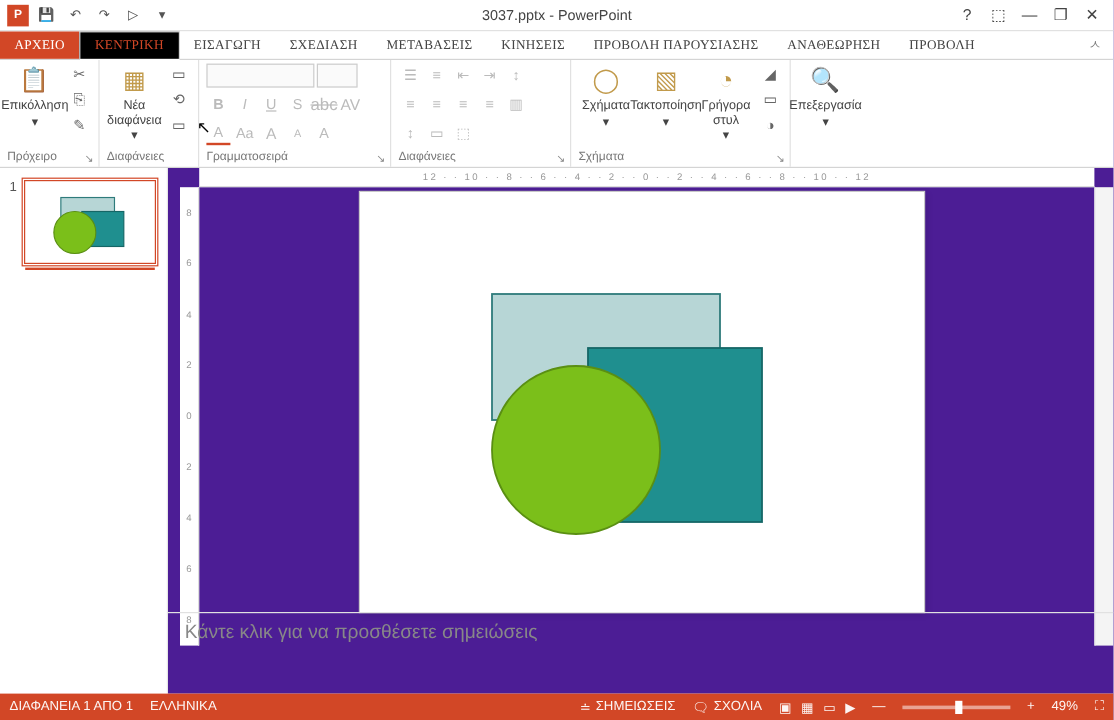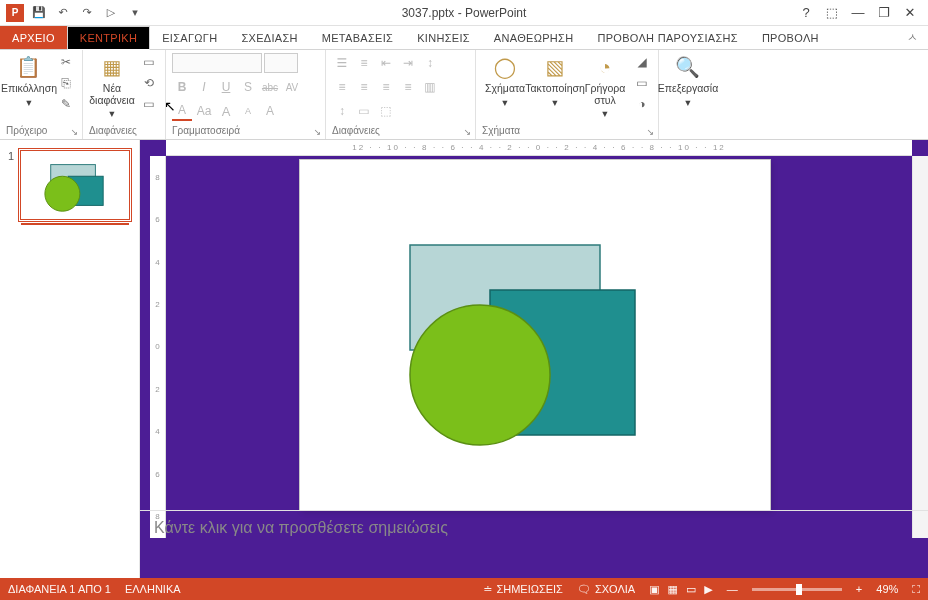--- a/index.html
+++ b/index.html
@@ -9,21 +9,21 @@
 .titlebar { height: 26px; background: #fff; display: flex; align-items: center; border-bottom: 1px solid #e1e1e1; position: relative; }
 .titlebar .app-icon { width: 18px; height: 18px; background: #d24726; margin: 0 4px 0 6px; display: flex; align-items: center; justify-content: center; color: #fff; font-weight: bold; font-size: 10px; }
 .qat { display: flex; align-items: center; gap: 2px; }
 .qat .qbtn { width: 22px; height: 22px; display: flex; align-items: center; justify-content: center; color: #555; cursor: pointer; }
 .title-text { position: absolute; left: 50%; transform: translateX(-50%); font-size: 12px; color: #444; }
 .win-controls { margin-left: auto; display: flex; gap: 6px; padding-right: 8px; }
 .win-controls span { width: 20px; text-align: center; color: #444; cursor: pointer; font-size: 13px; }
 
 
 .tabs { height: 24px; background: #fff; display: flex; align-items: stretch; border-bottom: 1px solid #d4d4d4; }
-.tab { padding: 0 12px; font-size: 11px; display: flex; align-items: center; text-transform: uppercase; cursor: pointer; color: #444; letter-spacing: .3px; }
+.tab { padding: 0 12px; font-size: 11px; display: flex; align-items: center; text-transform: uppercase; cursor: pointer; color: #444; letter-spacing: .3px; font-family: Liberation Serif, serif; }
 .tab.file { background: #d24726; color: #fff; }
 .tab.active { color: #d24726; border: 1px solid #d4d4d4; border-bottom: 1px solid #fff; margin-bottom: -1px; background: #000000; }
 .tabs .collapse { margin-left: auto; padding: 0 10px; display: flex; align-items: center; color: #777; }
 
 
 .ribbon { height: 90px; background: #fff; display: flex; border-bottom: 1px solid #d4d4d4; }
 .group { border-right: 1px solid #e1e1e1; display: flex; flex-direction: column; padding: 3px 6px 0 6px; position: relative; }
 .group-body { flex: 1; display: flex; align-items: flex-start; gap: 4px; }
 .group-label { text-align: left; font-size: 10px; color: #777; padding: 2px 0 3px 0; position: relative; }
 .group-label .launcher { position: absolute; right: -2px; bottom: 2px; font-size: 9px; color: #888; cursor: pointer; }
@@ -88,22 +88,22 @@
   </div>
 </div>
 
 <div class="tabs">
   <div class="tab file">ΑΡΧΕΙΟ</div>
   <div class="tab active">ΚΕΝΤΡΙΚΗ</div>
   <div class="tab">ΕΙΣΑΓΩΓΗ</div>
   <div class="tab">ΣΧΕΔΙΑΣΗ</div>
   <div class="tab">ΜΕΤΑΒΑΣΕΙΣ</div>
   <div class="tab">ΚΙΝΗΣΕΙΣ</div>
+  <div class="tab">ΠΡΟΒΟΛΗ ΠΑΡΟΥΣΙΑΣΗΣ</div>
   <div class="tab">ΑΝΑΘΕΩΡΗΣΗ</div>
-  <div class="tab">ΠΡΟΒΟΛΗ ΠΑΡΟΥΣΙΑΣΗΣ</div>
   <div class="tab">ΠΡΟΒΟΛΗ</div>
   <div class="collapse">ㅅ</div>
 </div>
 
 <div class="ribbon">
 
   <div class="group">
     <div class="group-body">
       <div class="bigbtn">
         <div class="ico">📋</div>
@@ -139,22 +139,22 @@
     <div class="group-body" style="flex-direction:column;gap:4px">
       <div class="row font-row1">
         <input disabled="" style="">
         <input class="size" disabled="" style="">
       </div>
       <div class="row">
         <div class="ico-sm disabled" style="font-weight:bold">B</div>
         <div class="ico-sm disabled" style="font-style:italic">I</div>
         <div class="ico-sm disabled" style="text-decoration:underline">U</div>
         <div class="ico-sm disabled">S</div>
-        <div class="ico-sm disabled" style="text-decoration:line-through;font-size:10px">abc</div>
-        <div class="ico-sm disabled" style="font-size:10px">AV</div>
+        <div class="ico-sm disabled" style="text-decoration:line-through;font-size:14px">abc</div>
+        <div class="ico-sm disabled" style="font-size:13px">AV</div>
       </div>
       <div class="row">
         <div class="ico-sm disabled" style="border-bottom:2px solid #d24726">A</div>
         <div class="ico-sm disabled">Aa</div>
         <div class="ico-sm disabled" style="font-size:13px">A</div>
         <div class="ico-sm disabled" style="font-size:9px">A</div>
         <div class="ico-sm disabled">A</div>
       </div>
     </div>
     <div class="group-label"><span>Γραμματοσειρά</span><span class="launcher">↘</span></div>

